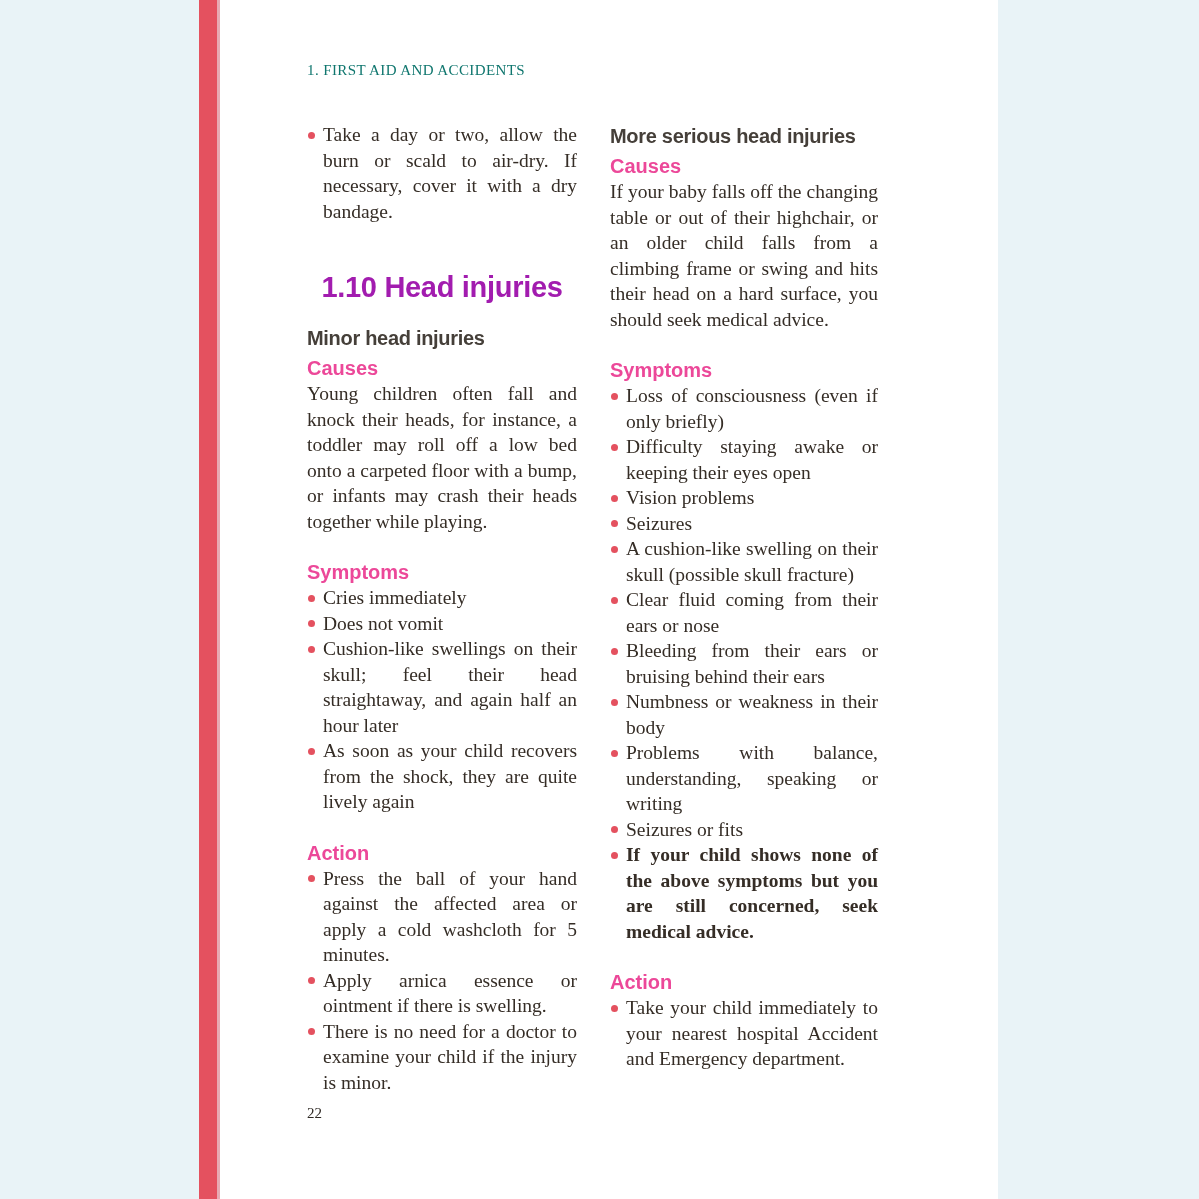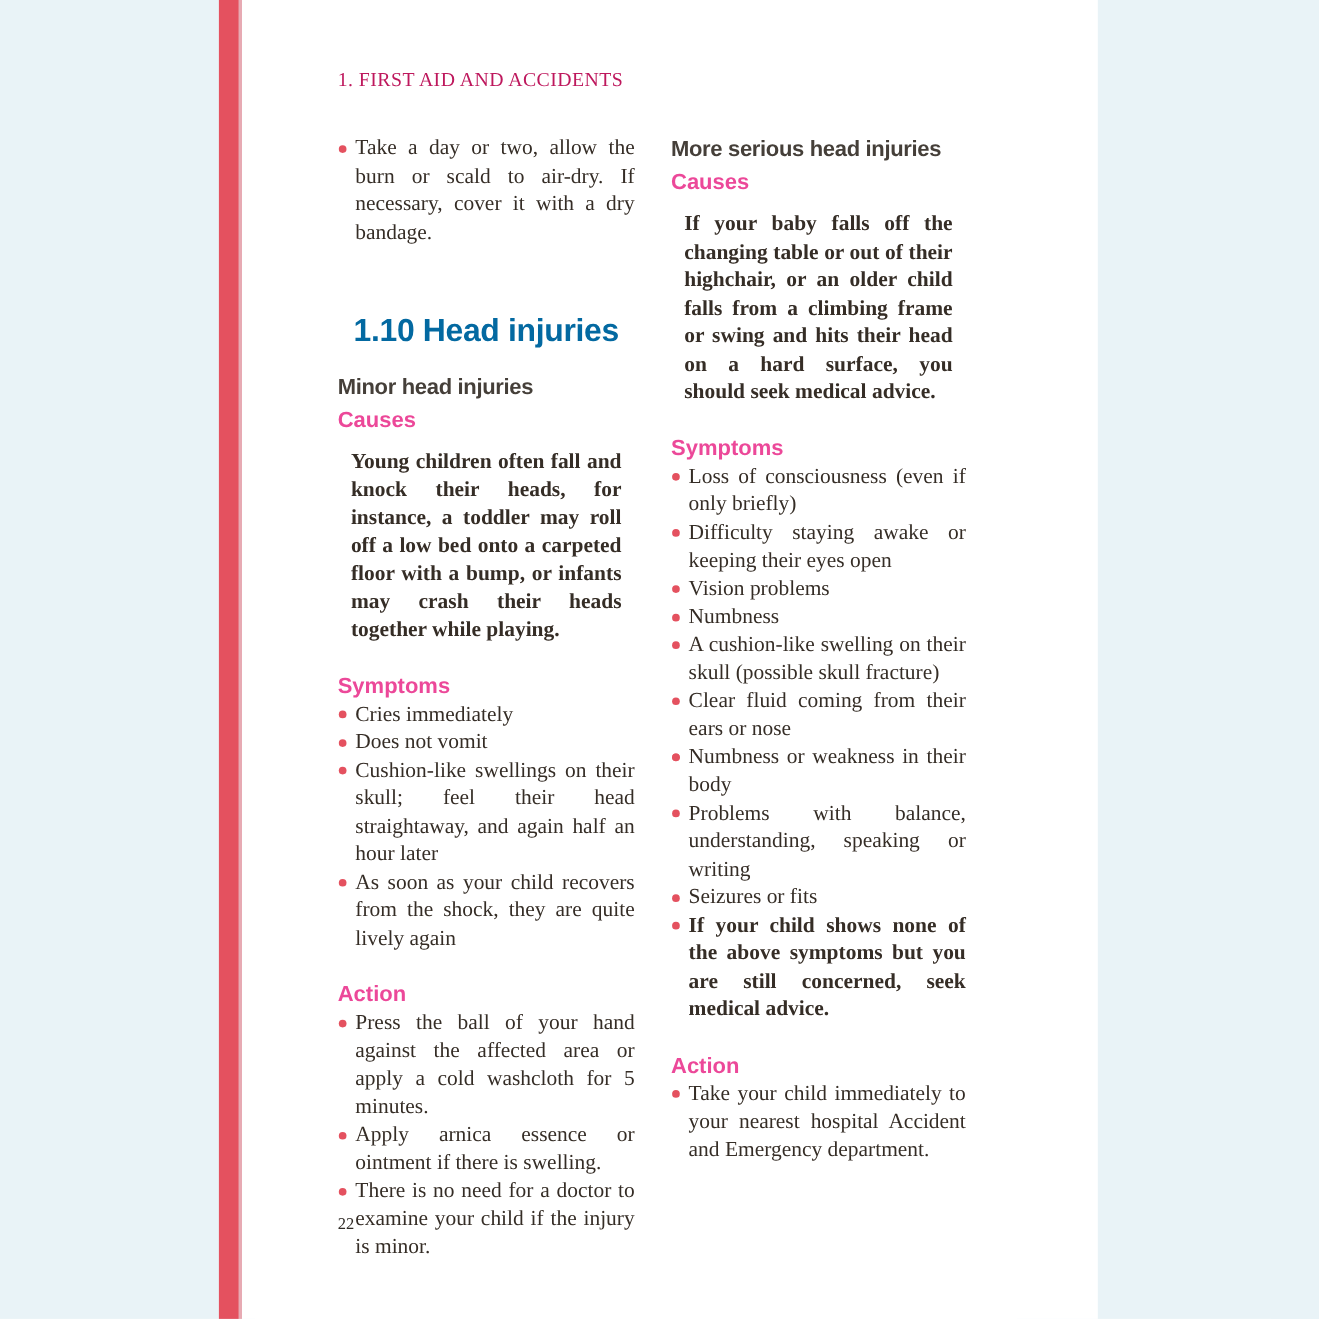--- a/index.html
+++ b/index.html
@@ -20,48 +20,48 @@
     width: 3px; height: 1199px;
     background: rgba(228, 81, 95, 0.45);
   }
   .page {
     position: absolute; left: 220px; top: 0;
     width: 778px; height: 1199px;
     background: #ffffff;
   }
   .running-head {
     position: absolute; left: 87px; top: 62px;
-    font-size: 18px; letter-spacing: 0.4px;
-    color: #be185d;
+    font-size: 15px; letter-spacing: 0.4px;
+    color: #0f766e;
   }
   .col {
     position: absolute; top: 122px;
     font-size: 19.5px; line-height: 25.5px;
     color: #352d26;
   }
   .col-left  { left: 87px;  width: 270px; }
   .col-right { left: 390px; width: 268px; }
-  .para { text-align: justify; margin: 12px; font-weight: bold; }
+  .para { text-align: justify; margin: 0; }
   .bullet-item {
     position: relative;
     padding-left: 16px;
     text-align: justify;
   }
   .bullet-item .dot {
     position: absolute; left: 1px; top: 9.5px;
     width: 7px; height: 7px; border-radius: 50%;
     background: #e4515f;
   }
   .bullet-item.bold { font-weight: bold; }
   .h2 {
     font-family: "Liberation Sans", sans-serif;
     font-weight: bold; font-size: 29px; line-height: 34px;
     letter-spacing: -0.3px;
-    color: #0369a1; text-align: center;
-    margin: 60px 0 0 0;
+    color: #a21caf; text-align: center;
+    margin: 46px 0 0 0;
   }
   .h3 {
     font-family: "Liberation Sans", sans-serif;
     font-weight: bold; font-size: 20px; line-height: 28px;
     letter-spacing: -0.3px;
     color: #453f39; margin: 0;
   }
   .col-left .h3 { margin-top: 20px; }
   .h4 {
     font-family: "Liberation Sans", sans-serif;
@@ -152,32 +152,33 @@
     <div class="bullet-item">
       <span class="dot"></span>
       <span>Difficulty staying awake or keeping their eyes open</span>
     </div>
     <div class="bullet-item">
       <span class="dot"></span>
       <span>Vision problems</span>
     </div>
     <div class="bullet-item">
       <span class="dot"></span>
-      <span>Numbness</span>
+      <span>Seizures</span>
     </div>
     <div class="bullet-item">
       <span class="dot"></span>
       <span>A cushion-like swelling on their skull (possible skull fracture)</span>
     </div>
     <div class="bullet-item">
       <span class="dot"></span>
       <span>Clear fluid coming from their ears or nose</span>
     </div>
     <div class="bullet-item">
       <span class="dot"></span>
+      <span>Bleeding from their ears or bruising behind their ears</span>
     </div>
     <div class="bullet-item">
       <span class="dot"></span>
       <span>Numbness or weakness in their body</span>
     </div>
     <div class="bullet-item">
       <span class="dot"></span>
       <span>Problems with balance, understanding, speaking or writing</span>
     </div>
     <div class="bullet-item">

